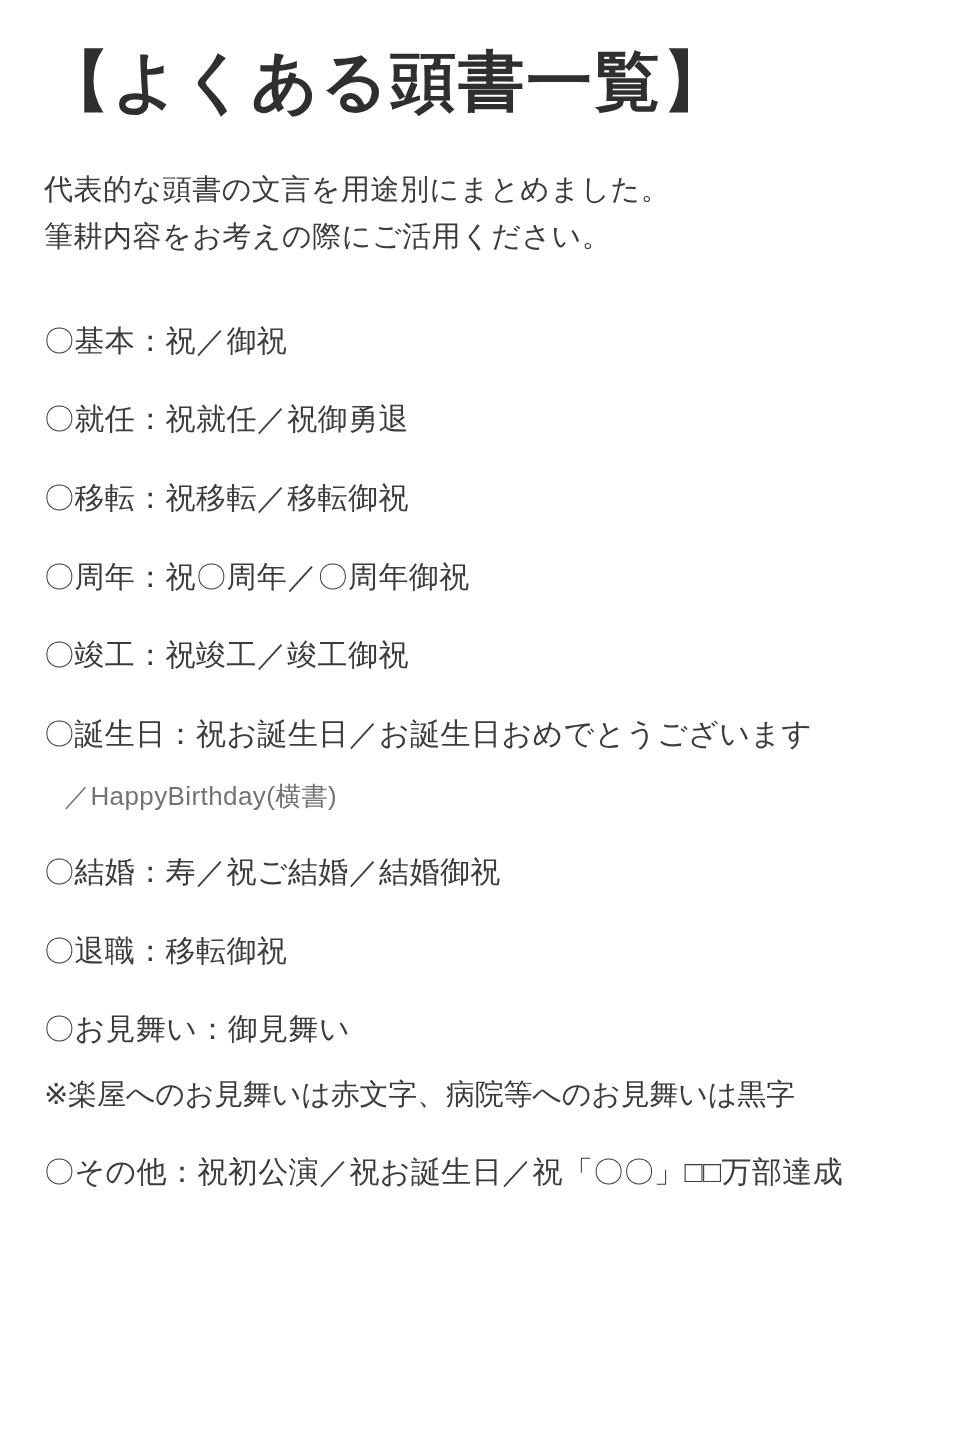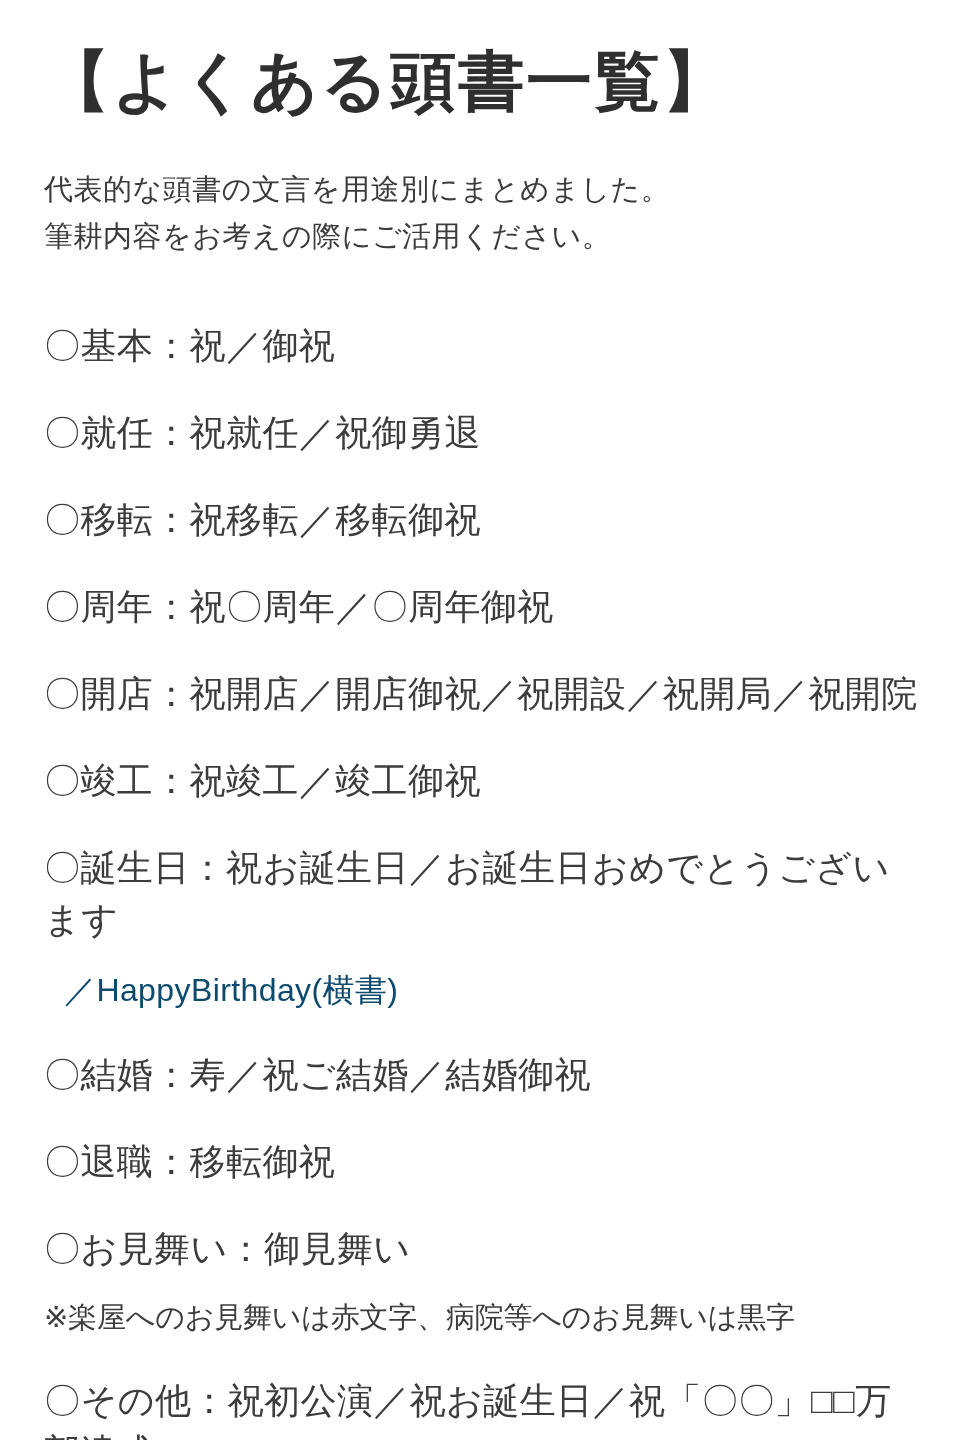--- a/index.html
+++ b/index.html
@@ -39,39 +39,39 @@
     line-height: 1.62;
     color: #3c3c3c;
     letter-spacing: 0.5px;
   }
   .list {
     margin: 0;
     padding: 0;
     list-style: none;
   }
   .list-item {
-    font-size: 36px;
+    font-size: 30px;
     line-height: 1.42;
     color: #3c3c3c;
     letter-spacing: 0.4px;
     margin-bottom: 23px;
     white-space: pre-wrap;
     margin-top: 36px;
   }
   .note-item {
     font-size: 29px;
     line-height: 1.42;
     color: #3c3c3c;
     letter-spacing: -0.2px;
     margin-bottom: 23px;
   }
   .cont-line {
-    font-size: 32px;
+    font-size: 26px;
     line-height: 1.42;
-    color: #0c4a6e;
+    color: #737373;
     letter-spacing: 0.4px;
     margin-bottom: 23px;
   }
 </style>
 </head>
 <body>
 
 <div class="page">
 
   <h1 class="doc-title">【よくある頭書一覧】</h1>
@@ -79,21 +79,20 @@
   <div class="intro">
     <div class="intro-line">代表的な頭書の文言を用途別にまとめました。</div>
     <div class="intro-line">筆耕内容をお考えの際にご活用ください。</div>
   </div>
 
   <ul class="list">
     <li class="list-item">〇基本：祝／御祝</li>
     <li class="list-item">〇就任：祝就任／祝御勇退</li>
     <li class="list-item">〇移転：祝移転／移転御祝</li>
     <li class="list-item">〇周年：祝〇周年／〇周年御祝</li>
-    <li class="list-item">〇開店：祝開店／開店御祝／祝開設／祝開局／祝開院</li>
     <li class="list-item">〇竣工：祝竣工／竣工御祝</li>
     <li class="list-item">〇誕生日：祝お誕生日／お誕生日おめでとうございます</li>
     <li class="cont-line" style="text-indent:20px;">／HappyBirthday(横書)</li>
     <li class="list-item">〇結婚：寿／祝ご結婚／結婚御祝</li>
     <li class="list-item">〇退職：移転御祝</li>
     <li class="list-item">〇お見舞い：御見舞い</li>
     <li class="note-item">※楽屋へのお見舞いは赤文字、病院等へのお見舞いは黒字</li>
     <li class="list-item">〇その他：祝初公演／祝お誕生日／祝「〇〇」□□万部達成</li>
   </ul>
 

